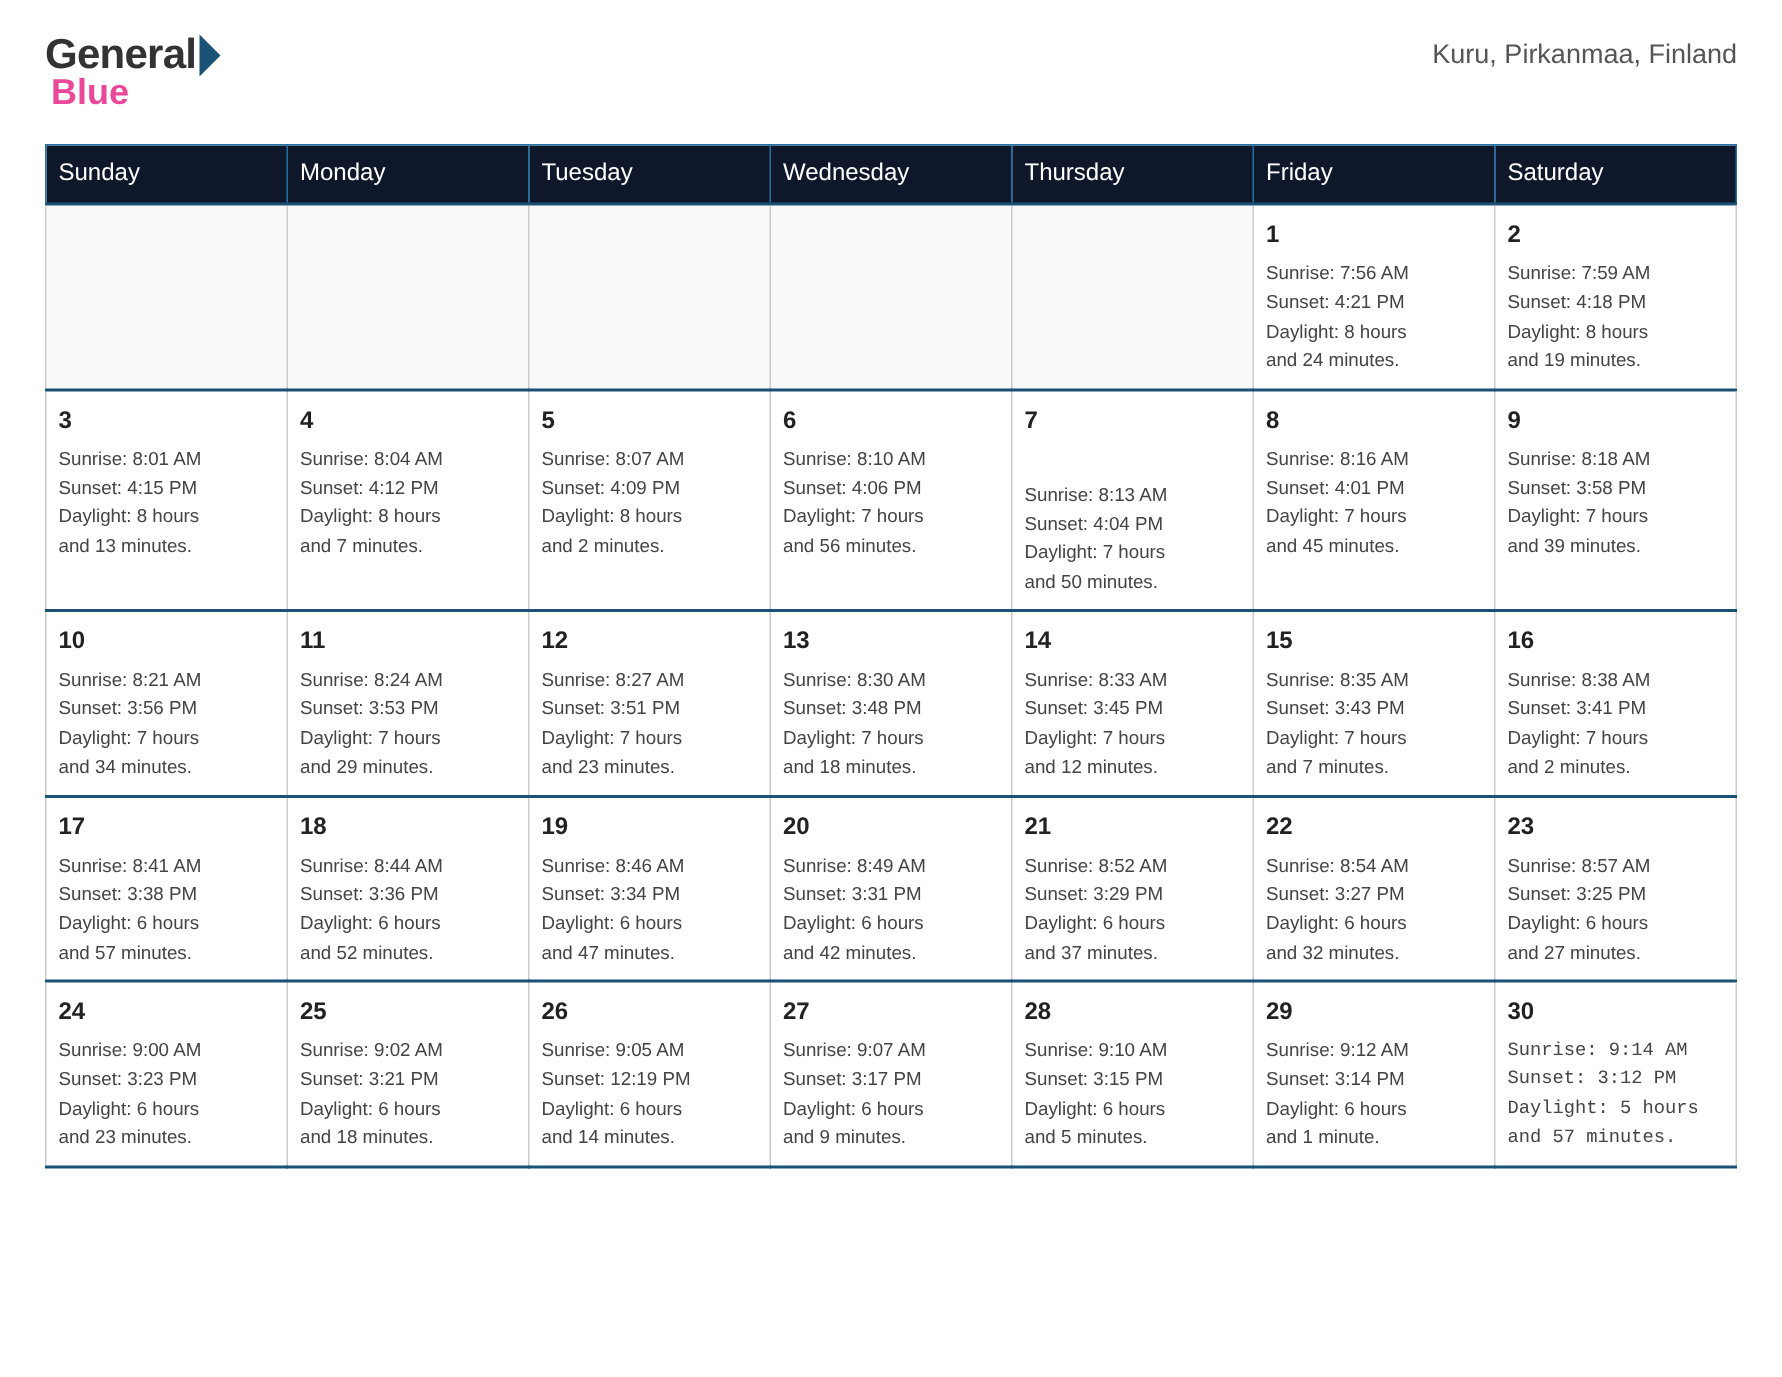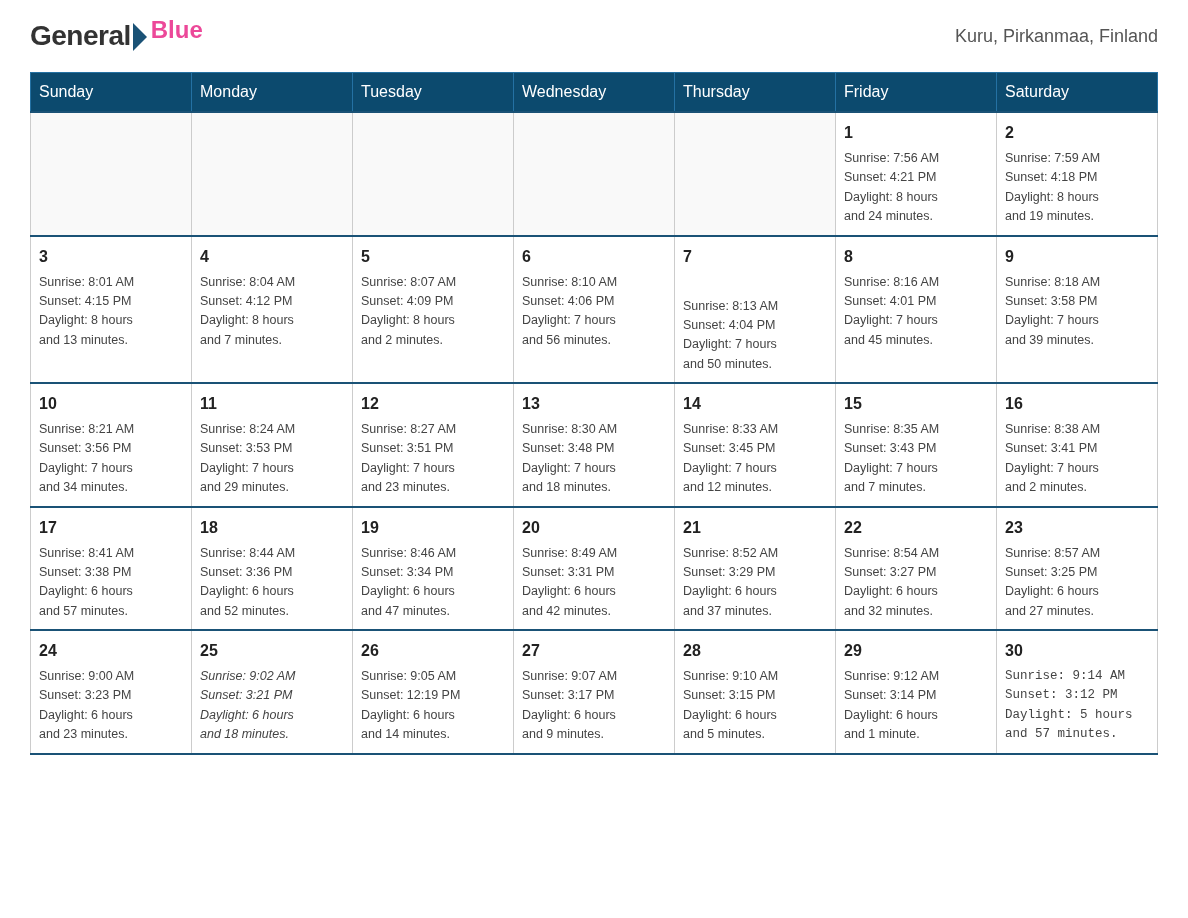--- a/index.html
+++ b/index.html
@@ -11,21 +11,21 @@
       padding: 20px 30px;
     }
     .header {
       display: flex;
       justify-content: space-between;
       align-items: flex-start;
       margin-bottom: 20px;
     }
     .logo {
       display: flex;
-      flex-direction: row;
+      flex-direction: column;
       align-items: flex-start;
     }
     .logo-top {
       display: flex;
       align-items: center;
     }
     .logo-general {
       font-size: 28px;
       font-weight: bold;
       color: #333;
@@ -60,21 +60,21 @@
       font-size: 18px;
       color: #555;
       margin-top: 6px;
     }
     .calendar {
       width: 100%;
       border-collapse: collapse;
       border: 1px solid #aaa;
     }
     .calendar th {
-      background: #0c4a6e;
+      background: #0f172a;
       color: #fff;
       padding: 10px 8px;
       font-size: 16px;
       font-weight: normal;
       text-align: left;
       border: 1px solid #2471a3;
     }
     .calendar td {
       vertical-align: top;
       padding: 8px 8px;
@@ -312,21 +312,21 @@
       <tr>
         <td>
           <span class="day-num">24</span>
           <div class="day-info" style="white-space: pre-line;">Sunrise: 9:00 AM
 Sunset: 3:23 PM
 Daylight: 6 hours
 and 23 minutes.</div>
         </td>
         <td>
           <span class="day-num">25</span>
-          <div class="day-info" style="white-space: pre-line; font-style: italic;">Sunrise: 9:02 AM
+          <div class="day-info" style="white-space: pre-line;">Sunrise: 9:02 AM
 Sunset: 3:21 PM
 Daylight: 6 hours
 and 18 minutes.</div>
         </td>
         <td>
           <span class="day-num">26</span>
           <div class="day-info" style="white-space: pre-line;">Sunrise: 9:05 AM
 Sunset: 12:19 PM
 Daylight: 6 hours
 and 14 minutes.</div>

